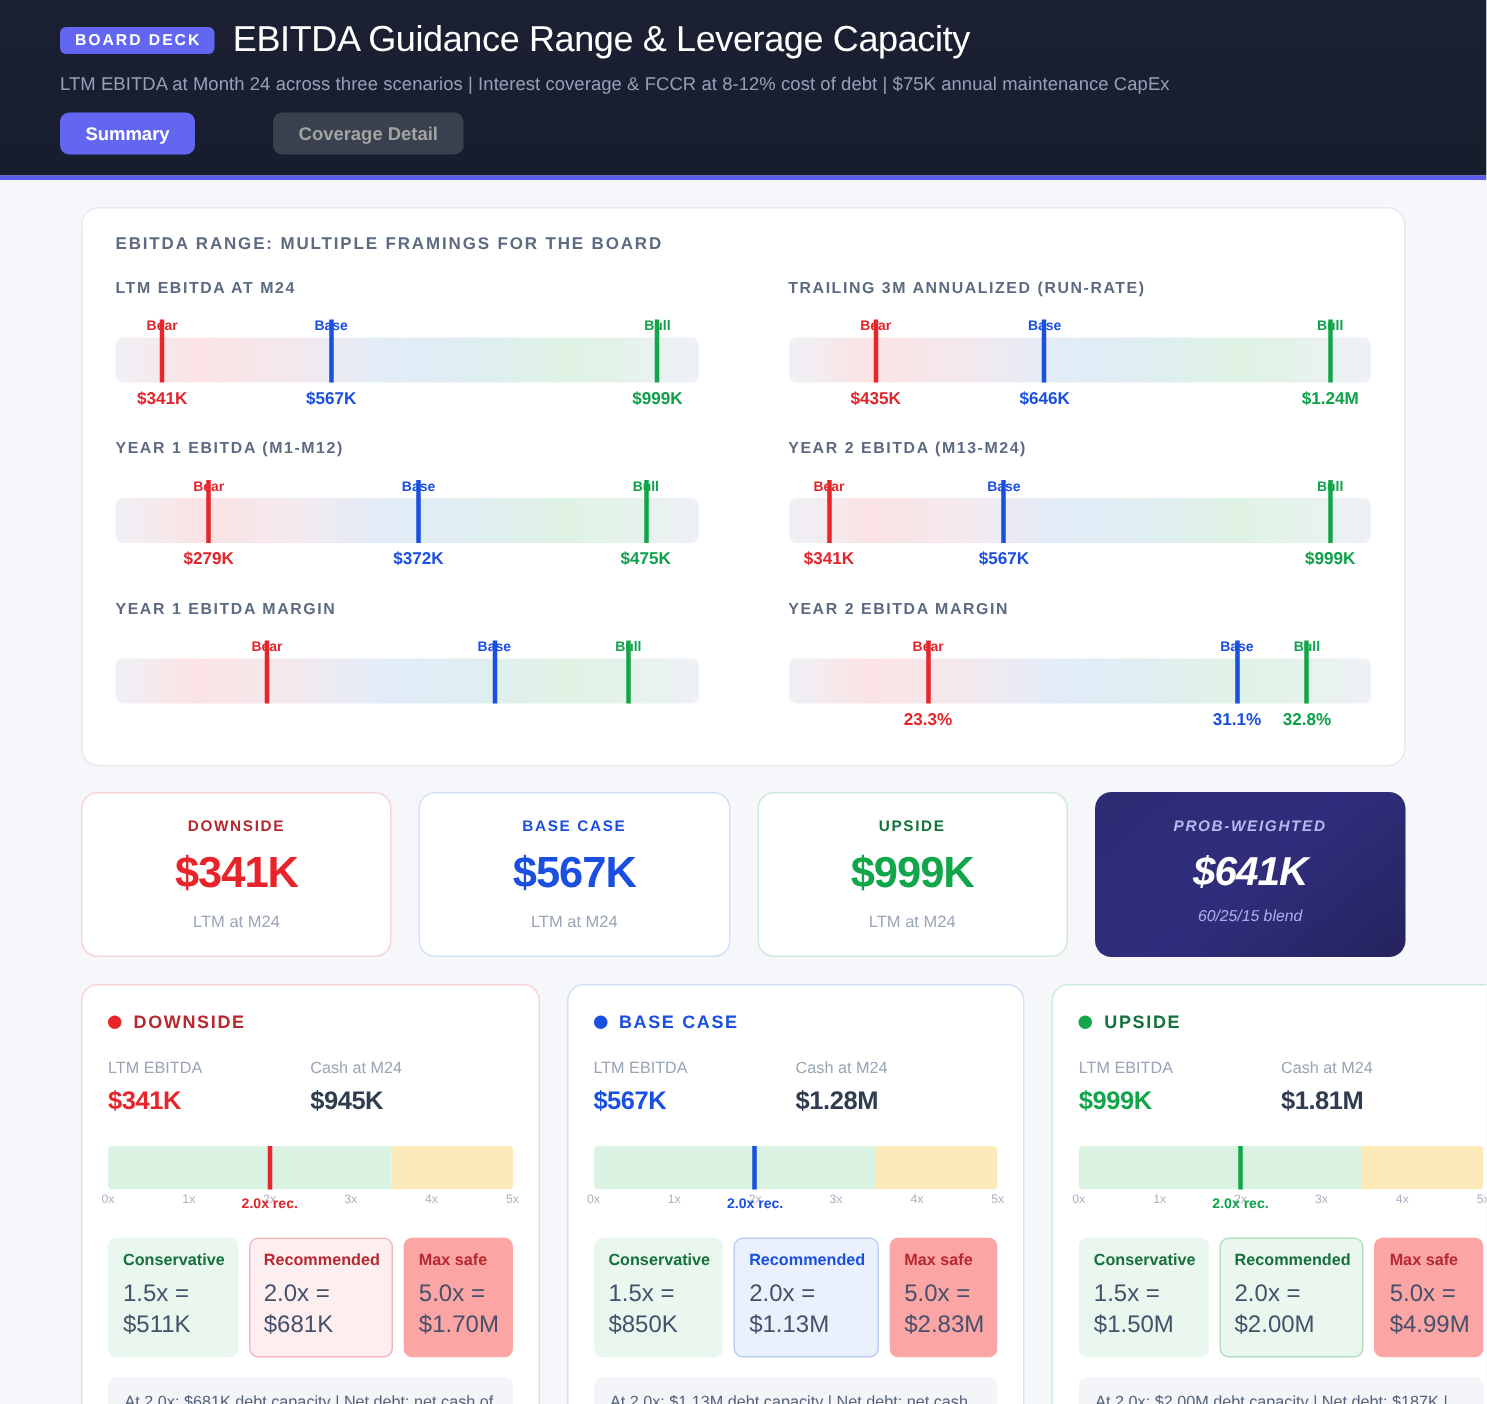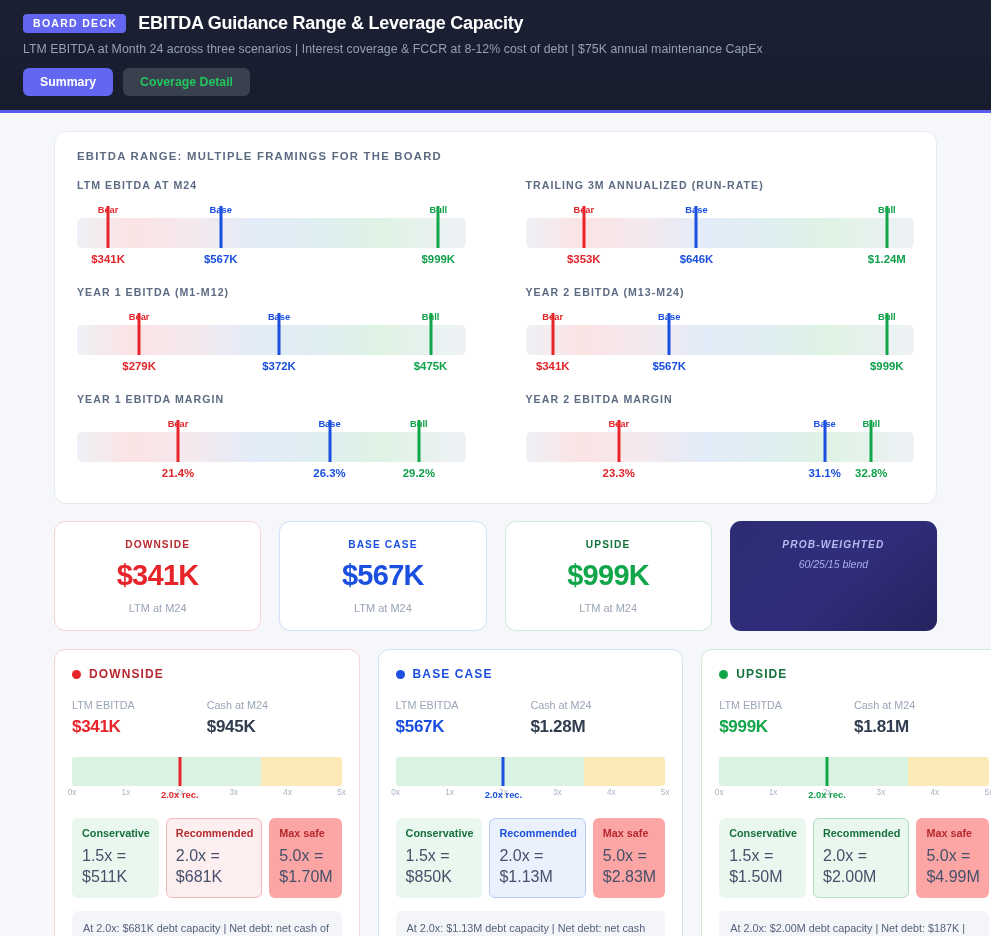--- a/index.html
+++ b/index.html
@@ -8,40 +8,40 @@
     width: 991px;
     background: #f5f7fa;
     font-family: "Liberation Sans", sans-serif;
     -webkit-font-smoothing: antialiased;
   }
   body { width: 991px; min-height: 936px; overflow: hidden; }
 
   
   .topbar {
     background: linear-gradient(180deg, #1b2133 0%, #171d2d 100%);
-    padding: 13px 24px 14px 23px;
+    padding: 13px 24px 14px 40px;
     border-bottom: 3px solid #5b5bf0;
     position: relative;
   }
   .title-row { display: flex; align-items: center; gap: 12px; }
   .badge {
     background: #6366f1;
     color: #ffffff;
     font-size: 10.5px;
     font-weight: bold;
     letter-spacing: 1.3px;
     padding: 4px 9px 4px 10px;
     border-radius: 4px;
     line-height: 1;
     white-space: nowrap;
   }
   .page-title {
     color: #ffffff;
-    font-size: 18px;
-    font-weight: bold;
+    font-size: 24px;
+    font-weight: normal;
     letter-spacing: -0.25px;
     white-space: nowrap;
   }
   .subtitle {
     color: #93a0b8;
     font-size: 12.3px;
     margin-top: 8px;
     letter-spacing: 0.05px;
   }
   .tabs { display: flex; gap: 10px; margin-top: 12px; }
@@ -49,21 +49,21 @@
     font-size: 12.3px;
     font-weight: bold;
     padding: 8px 17px;
     border-radius: 6px;
     cursor: pointer;
     line-height: 1;
     border: none;
     font-family: inherit;
   }
   .tab.active { background: #6366f1; color: #ffffff; }
-  .tab.inactive { background: #39414f; color: #22c55e; }
+  .tab.inactive { background: #39414f; color: #a3a3a3; margin-left: 42px; }
 
   
   .page { padding: 18px 54px 0 54px; }
 
   .panel {
     background: #ffffff;
     border: 1px solid #e6eaf0;
     border-radius: 12px;
     padding: 18px 22px 20px 22px;
     margin-bottom: 17px;
@@ -342,21 +342,21 @@
               <span class="mk-name c-bear" style="left:15%">Bear</span>
               <span class="mk-name c-base" style="left:44%">Base</span>
               <span class="mk-name c-bull" style="left:93%">Bull</span>
             </div>
             <div class="range-track">
               <span class="marker bear" style="left:15%"></span>
               <span class="marker base" style="left:44%"></span>
               <span class="marker bull" style="left:93%"></span>
             </div>
             <div class="range-bot-vals">
-              <span class="mk-val c-bear" style="left:15%">$353K</span>
+              <span class="mk-val c-bear" style="left:15%">$435K</span>
               <span class="mk-val c-base" style="left:44%">$646K</span>
               <span class="mk-val c-bull" style="left:93%">$1.24M</span>
             </div>
           </div>
         </div>
         <div class="range-block">
           <div class="range-label">YEAR 1 EBITDA (M1-M12)</div>
           <div class="range-track-wrap">
             <div class="range-top-names">
               <span class="mk-name c-bear" style="left:16%">Bear</span>
@@ -401,25 +401,20 @@
             <div class="range-top-names">
               <span class="mk-name c-bear" style="left:26%">Bear</span>
               <span class="mk-name c-base" style="left:65%">Base</span>
               <span class="mk-name c-bull" style="left:88%">Bull</span>
             </div>
             <div class="range-track">
               <span class="marker bear" style="left:26%"></span>
               <span class="marker base" style="left:65%"></span>
               <span class="marker bull" style="left:88%"></span>
             </div>
-            <div class="range-bot-vals">
-              <span class="mk-val c-bear" style="left:26%">21.4%</span>
-              <span class="mk-val c-base" style="left:65%">26.3%</span>
-              <span class="mk-val c-bull" style="left:88%">29.2%</span>
-            </div>
           </div>
         </div>
         <div class="range-block">
           <div class="range-label">YEAR 2 EBITDA MARGIN</div>
           <div class="range-track-wrap">
             <div class="range-top-names">
               <span class="mk-name c-bear" style="left:24%">Bear</span>
               <span class="mk-name c-base" style="left:77%">Base</span>
               <span class="mk-name c-bull" style="left:89%">Bull</span>
             </div>
@@ -449,20 +444,21 @@
         <div class="kpi-value">$567K</div>
         <div class="kpi-sub">LTM at M24</div>
       </div>
       <div class="kpi upside">
         <div class="kpi-label">UPSIDE</div>
         <div class="kpi-value">$999K</div>
         <div class="kpi-sub">LTM at M24</div>
       </div>
       <div class="kpi weighted">
         <div class="kpi-label">PROB-WEIGHTED</div>
+        <div class="kpi-value">$641K</div>
         <div class="kpi-sub">60/25/15 blend</div>
       </div>
     </div>
 
   <div class="scen-row" id="scen-row">
       <div class="scen downside">
         <div class="scen-head">
           <span class="dot downside"></span>
           <span class="scen-name downside">DOWNSIDE</span>
         </div>

